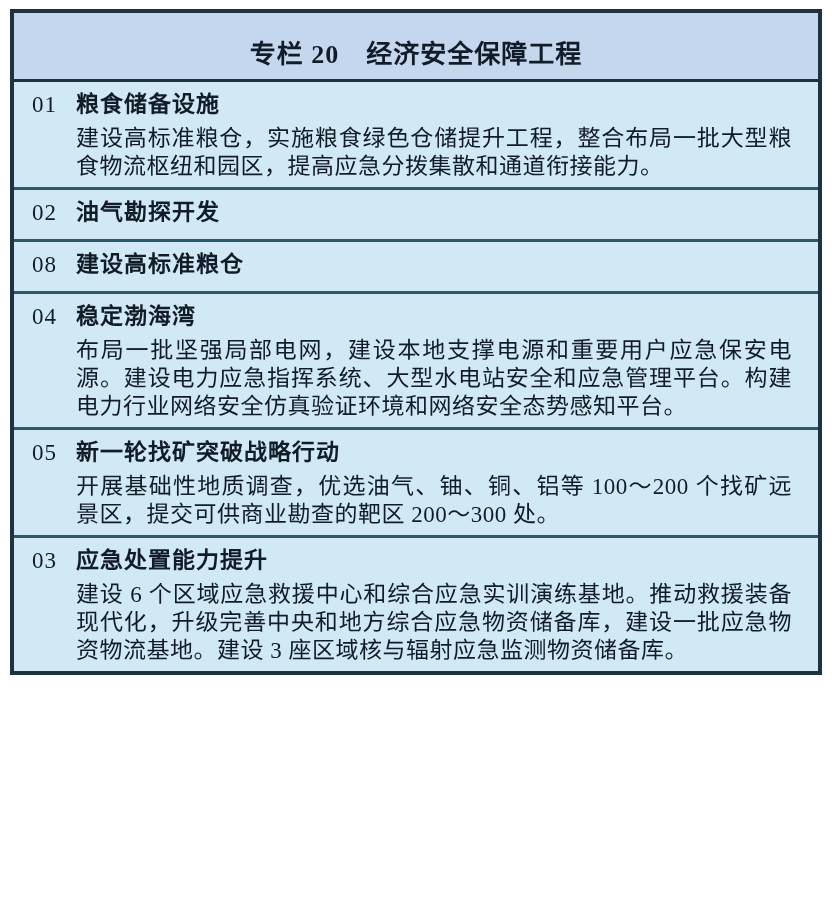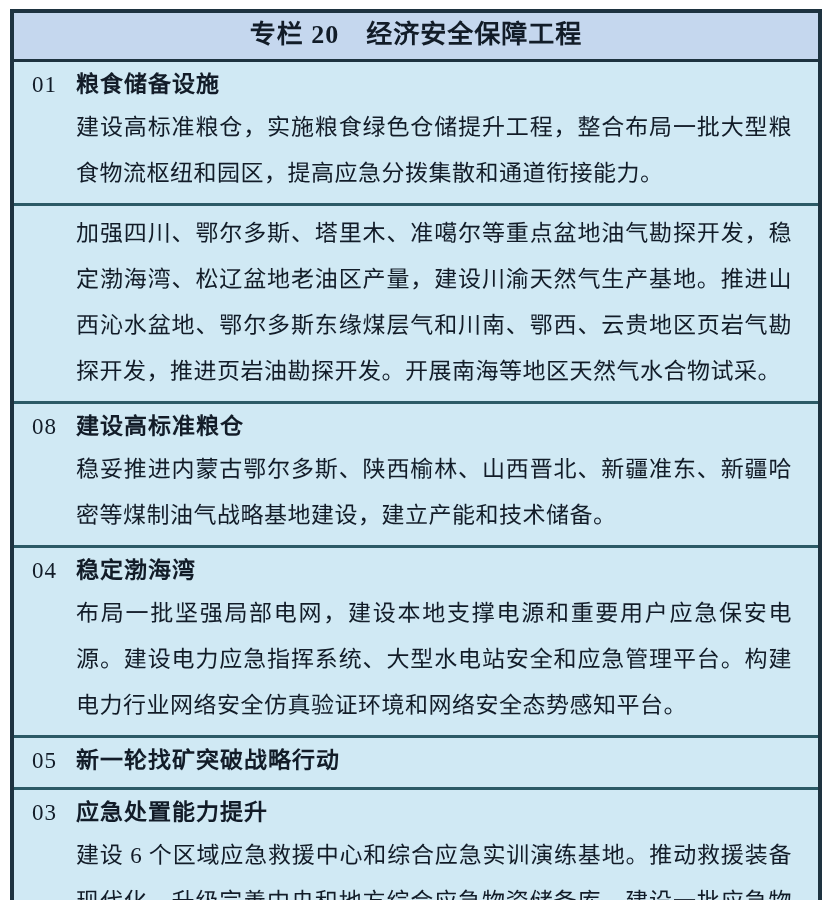--- a/index.html
+++ b/index.html
@@ -20,21 +20,21 @@
   }
   .column-box{
     margin:9px 10px;
     border:4px solid var(--border);
     background:var(--section-bg);
   }
   .box-header{
     background:var(--header-bg);
     border-bottom:3px solid var(--border);
     text-align:center;
-    padding:0 0 9px 0;
+    padding:20px 0 9px 0;
   }
   .box-title{
     font-size:26px;
     font-weight:bold;
     letter-spacing:1px;
   }
   .section{
     background:var(--section-bg);
     padding:5px 26px 6px 18px;
     border-bottom:3px solid var(--divider);
@@ -51,21 +51,21 @@
     letter-spacing:1px;
   }
   .sec-title{
     font-size:23px;
     font-weight:bold;
     letter-spacing:1px;
   }
   .sec-body{
     margin-left:44px;
     font-size:23px;
-    line-height:46px;
+    line-height:28px;
     text-align:justify;
     letter-spacing:0.5px;
   }
 </style>
 </head>
 <body>
 
 <div class="column-box">
   <div class="box-header">
     <span class="box-title">专栏 20　经济安全保障工程</span>
@@ -73,41 +73,43 @@
   <div>
 
       <section class="section">
         <div class="section-head">
           <span class="num">01</span><span class="sec-title">粮食储备设施</span>
         </div>
         <p class="sec-body">建设高标准粮仓，实施粮食绿色仓储提升工程，整合布局一批大型粮食物流枢纽和园区，提高应急分拨集散和通道衔接能力。</p>
       </section>
 
       <section class="section">
-        <p class="sec-body">加强四川、鄂尔多斯、塔里木、准噶尔等重点盆地油气勘探开发，稳定渤海湾、松辽盆地老油区产量，建设川渝天然气生产基地。推进山西沁水盆地、鄂尔多斯东缘煤层气和川南、鄂西、云贵地区页岩气勘探开发，推进页岩油勘探开发。开展南海等地区天然气水合物试采。</p>
+        <div class="section-head">
+          <span class="num">02</span><span class="sec-title">油气勘探开发</span>
+        </div>
       </section>
 
       <section class="section">
         <div class="section-head">
           <span class="num">08</span><span class="sec-title">建设高标准粮仓</span>
         </div>
-        <p class="sec-body">稳妥推进内蒙古鄂尔多斯、陕西榆林、山西晋北、新疆准东、新疆哈密等煤制油气战略基地建设，建立产能和技术储备。</p>
       </section>
 
       <section class="section">
         <div class="section-head">
           <span class="num">04</span><span class="sec-title">稳定渤海湾</span>
         </div>
         <p class="sec-body">布局一批坚强局部电网，建设本地支撑电源和重要用户应急保安电源。建设电力应急指挥系统、大型水电站安全和应急管理平台。构建电力行业网络安全仿真验证环境和网络安全态势感知平台。</p>
       </section>
 
       <section class="section">
         <div class="section-head">
           <span class="num">05</span><span class="sec-title">新一轮找矿突破战略行动</span>
         </div>
+        <p class="sec-body">开展基础性地质调查，优选油气、铀、铜、铝等 100～200 个找矿远景区，提交可供商业勘查的靶区 200～300 处。</p>
       </section>
 
       <section class="section">
         <div class="section-head">
           <span class="num">03</span><span class="sec-title">应急处置能力提升</span>
         </div>
         <p class="sec-body">建设 6 个区域应急救援中心和综合应急实训演练基地。推动救援装备现代化，升级完善中央和地方综合应急物资储备库，建设一批应急物资物流基地。建设 3 座区域核与辐射应急监测物资储备库。</p>
       </section>
     </div>
 </div>

